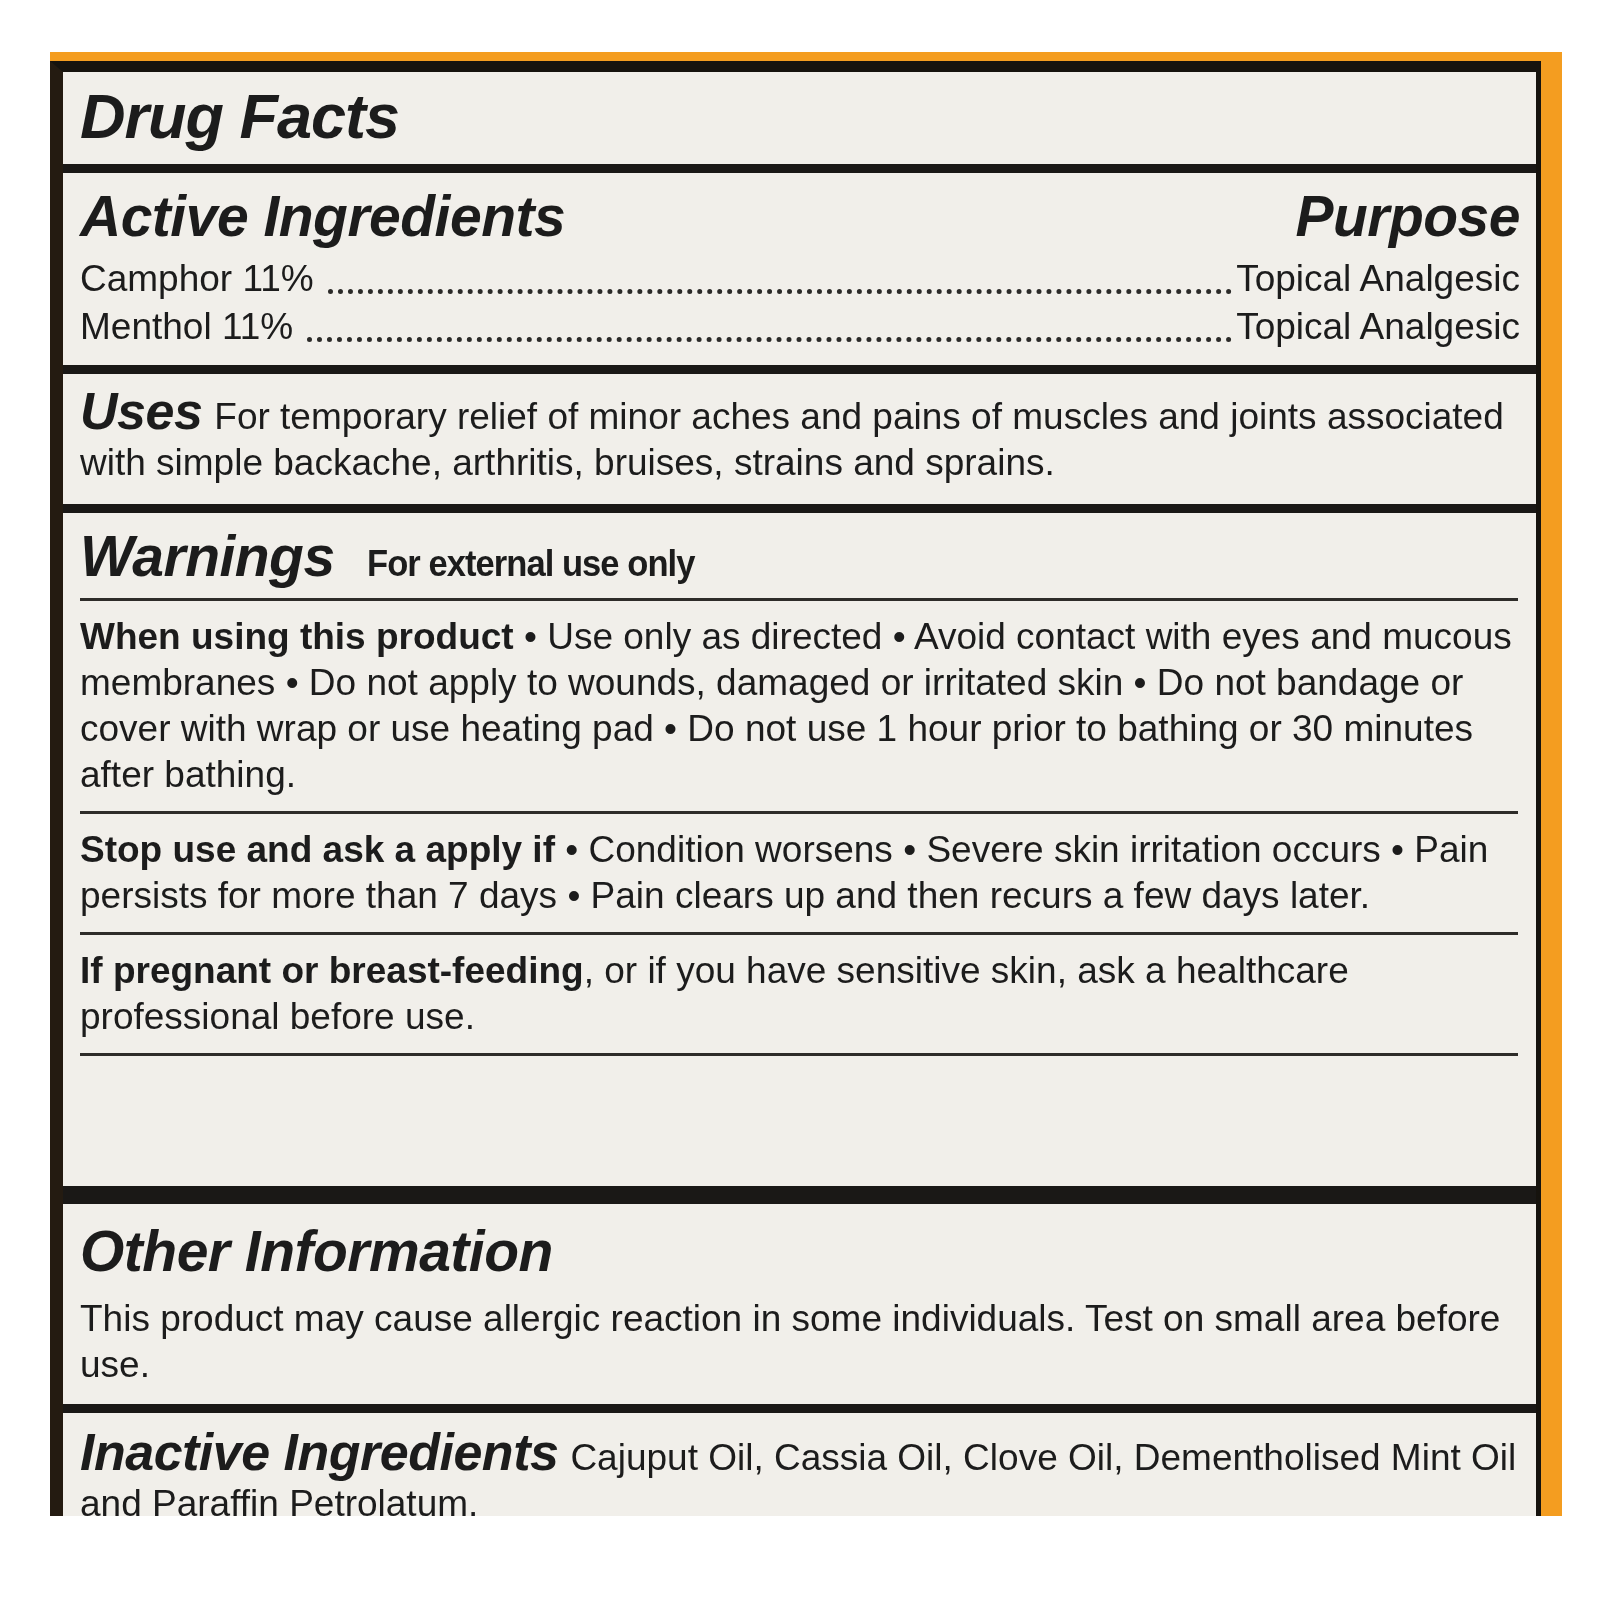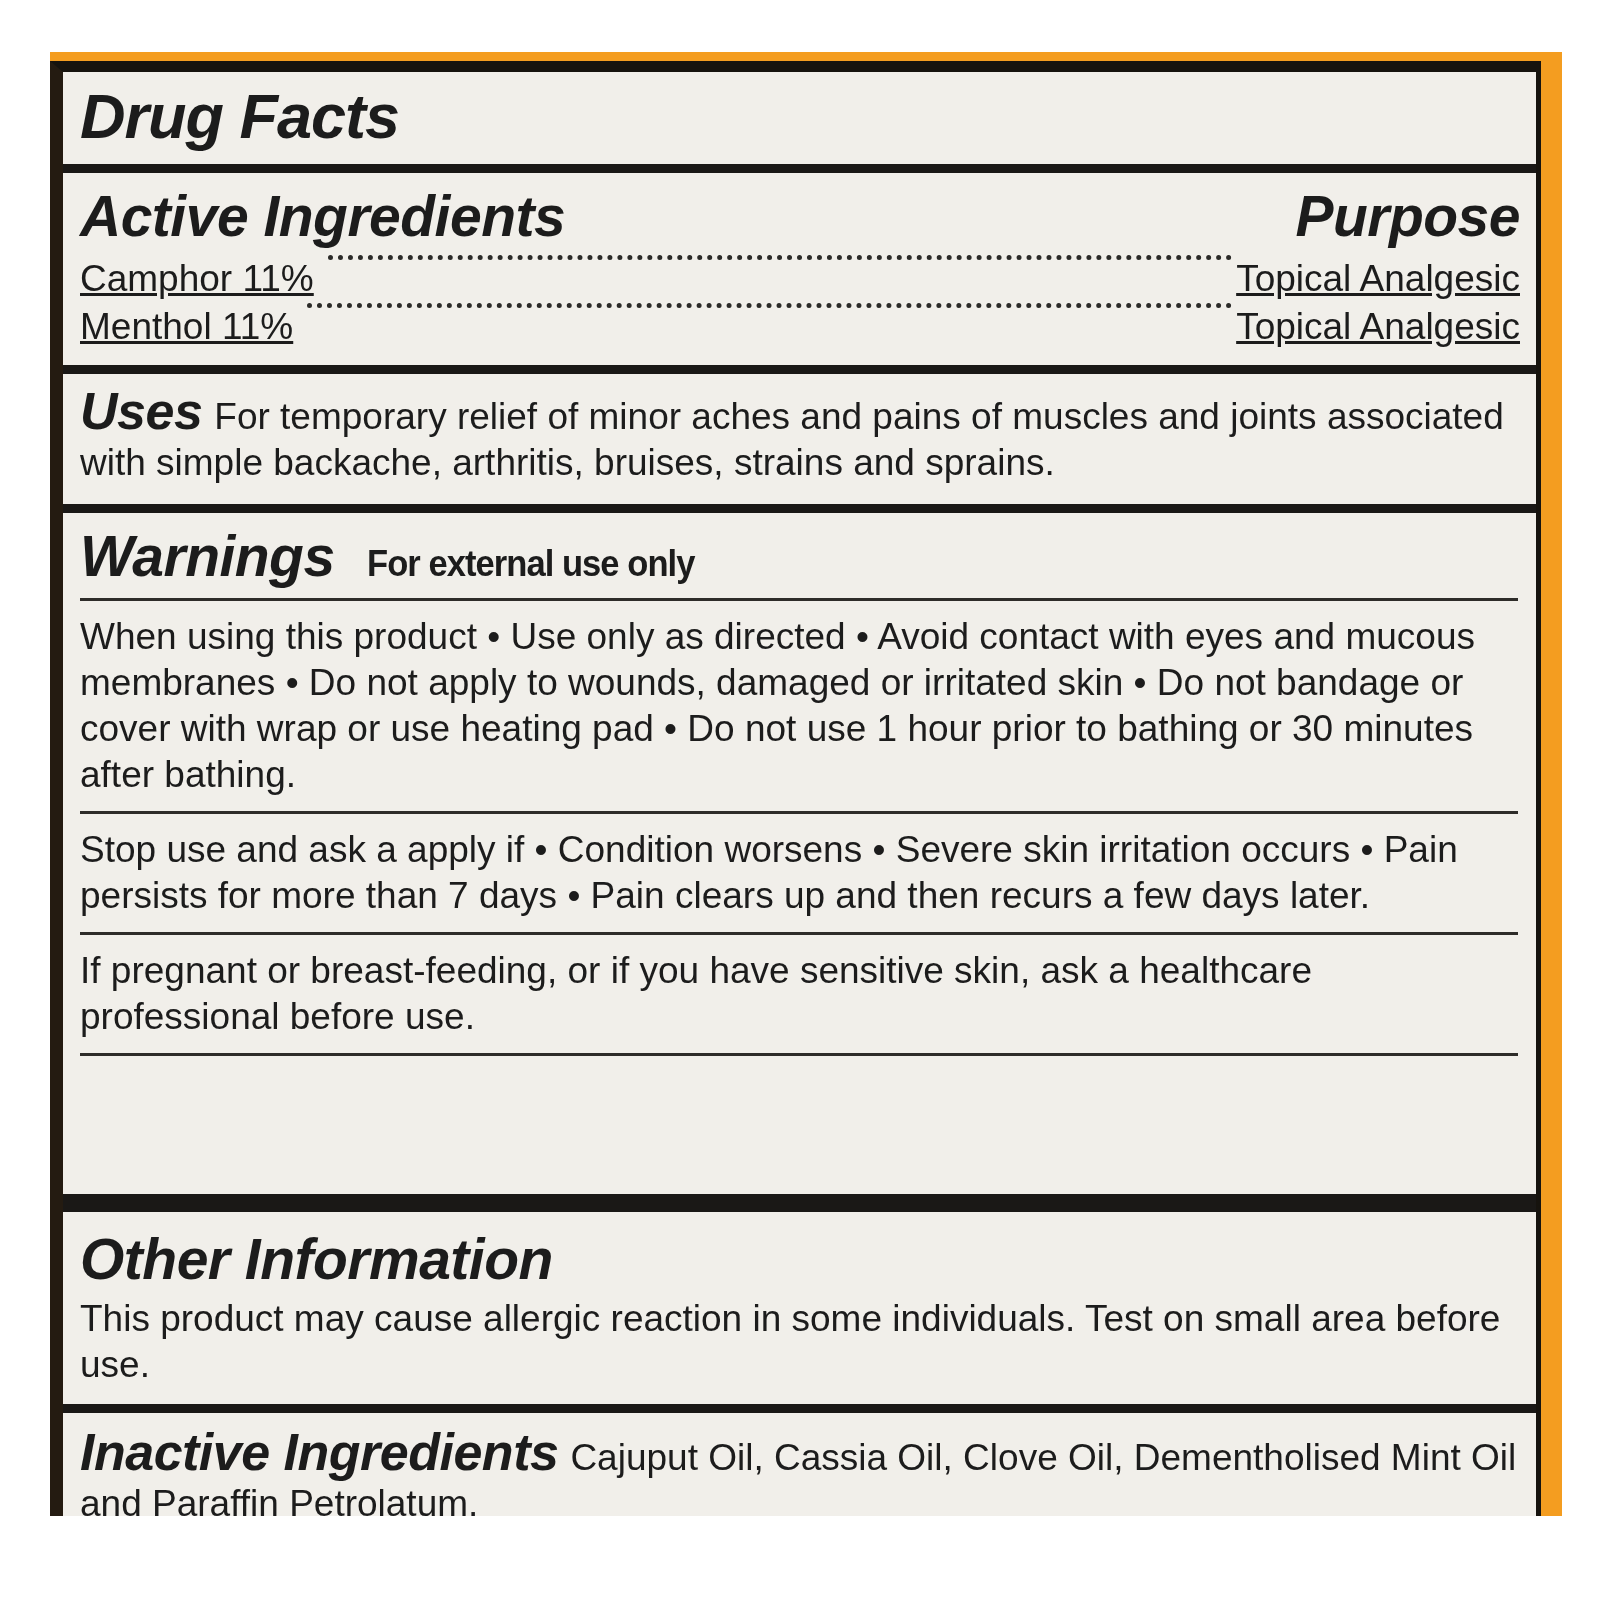--- a/index.html
+++ b/index.html
@@ -64,55 +64,54 @@
     margin-bottom: 6px;
   }
   .h-big {
     font-size: 57px;
     font-weight: bold;
     font-style: italic;
     letter-spacing: -0.5px;
   }
   .ai-row {
     display: flex;
-    align-items: flex-start;
+    align-items: flex-end;
     font-size: 37px;
     line-height: 48px;
-    text-decoration: underline;
   }
   .leader {
     flex: 1;
     border-bottom: 5px dotted #2b2a28;
     margin: 0 4px 9px 14px;
     min-width: 40px;
   }
 
   .body-txt { font-size: 37px; line-height: 46px; }
   .inline-h { font-weight: bold; font-style: italic; font-size: 52px; margin-right: 12px; letter-spacing: -0.5px; }
-  .lead-b { font-weight: normal; }
+  .lead-b { font-weight: bold; }
 
   .uses-sec { padding: 14px 0 18px; }
 
   .warn-sec { padding: 10px 0 12px; flex: 1; display: flex; flex-direction: column; }
   .warn-head-row { display: flex; align-items: baseline; }
   .warn-sub {
     font-size: 36px;
     font-weight: bold;
     margin-left: 32px;
     letter-spacing: -1px;
     transform: scaleX(0.96);
     transform-origin: left;
   }
   .warn-p { font-size: 37px; line-height: 46px; padding: 4px 0; }
 
   .dir-sec { padding: 14px 0 16px; }
   .dir-txt { font-size: 36px; line-height: 47px; letter-spacing: -0.7px; }
 
   .other-sec { padding: 14px 0 16px; }
-  .other-h { margin-bottom: 4px; }
+  .other-h { margin-bottom: 12px; }
 
   .inactive-sec { padding: 16px 0 16px; }
 </style>
 </head>
 <body>
 
 <div class="canvas">
   <div class="label-outer">
     <div class="label-core">
 

